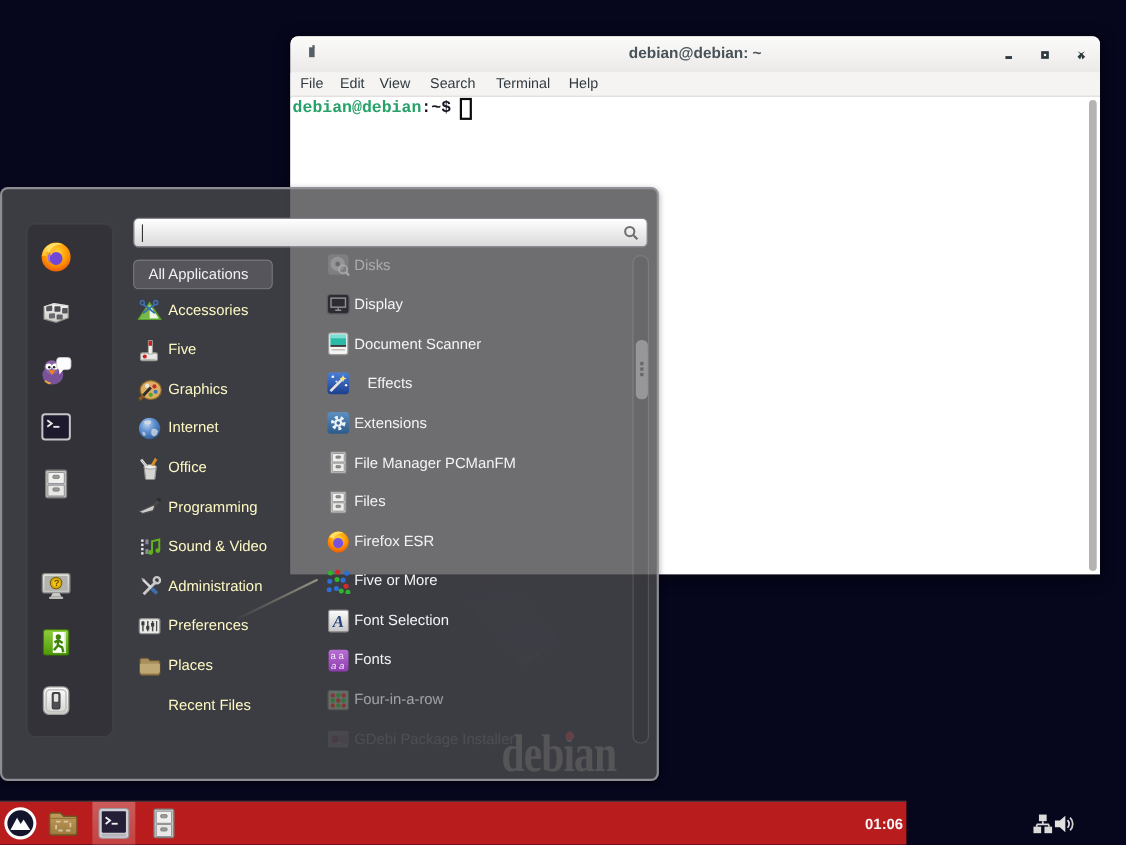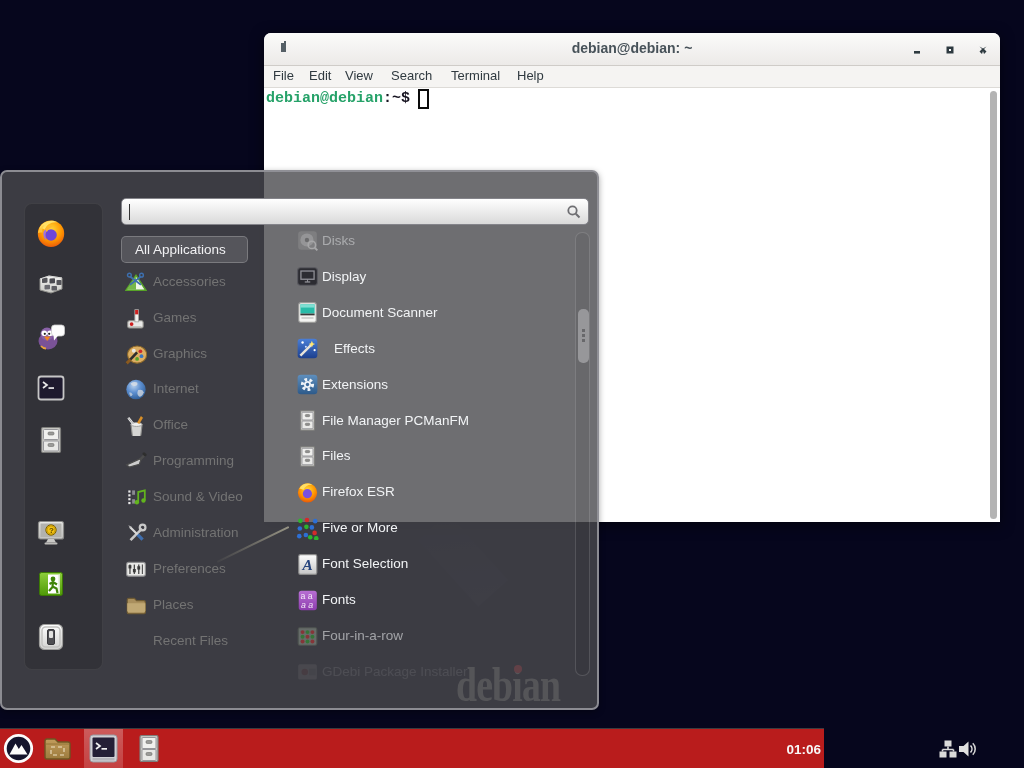--- a/index.html
+++ b/index.html
@@ -39,21 +39,21 @@
   background:rgba(74,74,77,0.80); border:2px solid rgba(148,148,153,0.92);
   border-radius:7px; box-shadow:0 2px 6px rgba(0,0,0,0.35); }
 #favbox { position:absolute; left:22px; top:31px; width:79px; height:467px;
   background:rgba(16,16,18,0.22); border:1px solid rgba(255,255,255,0.07); border-radius:8px; }
 #search { position:absolute; left:119px; top:26px; width:468px; height:27px;
   background:linear-gradient(#ffffff,#d9d9d9); border:1px solid #84848a; border-radius:5px; }
 #caret { position:absolute; left:7px; top:5px; width:1px; height:16px; background:#333; }
 #allapps { position:absolute; left:119px; top:64px; width:127px; height:27px;
   background:rgba(255,255,255,0.13); border:1px solid rgba(255,255,255,0.22);
   border-radius:5px; color:#f1f1f3; font-size:13.5px; line-height:25px; padding-left:13px; }
-.crow { position:absolute; color:#737373; font-size:13.5px; }
+.crow { position:absolute; color:#fef9c3; font-size:13.5px; }
 .arow { position:absolute; color:#f2f4f6; font-size:13.5px; }
 .dim55 { opacity:0.55; }
 .dim45 { opacity:0.45;text-align:center; }
 .dim25 { opacity:0.09; }
 .icon { position:absolute; }
 #strack { position:absolute; left:573px; top:60px; width:15px; height:444px;
   background:rgba(0,0,0,0.05); border:1px solid rgba(255,255,255,0.14); border-radius:7px; }
 #sthumb { position:absolute; left:1.5px; top:76px; width:11px; height:54px;
   background:#97979a; border-radius:5px; }
 #sthumb:before { content:""; position:absolute; left:4px; top:20px; width:3px; height:3px;
@@ -112,21 +112,21 @@
   <div id="search">
       <div id="caret"></div>
     <svg style="position:absolute; right:6px; top:5px;" width="16" height="16" viewBox="0 0 16 16">
         <circle cx="6.5" cy="6.5" r="4.2" fill="none" stroke="#6e6e72" stroke-width="1.8"></circle>
         <line x1="9.8" y1="9.8" x2="13.5" y2="13.5" stroke="#6e6e72" stroke-width="2"></line>
       </svg>
   </div>
   <div id="allapps">All Applications</div>
 
   <div class="crow" style="left:151px; top:101.5px;">Accessories</div>
-  <div class="crow" style="left:151px; top:137.5px;">Games</div>
+  <div class="crow" style="left:151px; top:137.5px;">Five</div>
   <div class="crow" style="left:151px; top:173.5px;text-align:right;">Graphics</div>
   <div class="crow" style="left:151px; top:209px;">Internet</div>
   <div class="crow" style="left:151px; top:245px;">Office</div>
   <div class="crow" style="left:151px; top:281px;">Programming</div>
   <div class="crow" style="left:151px; top:317px;">Sound &amp; Video</div>
   <div class="crow" style="left:151px; top:353px;">Administration</div>
   <div class="crow" style="left:151px; top:389px;">Preferences</div>
   <div class="crow" style="left:151px; top:425px;">Places</div>
   <div class="crow" style="left:151px; top:461px;">Recent Files</div>
 

